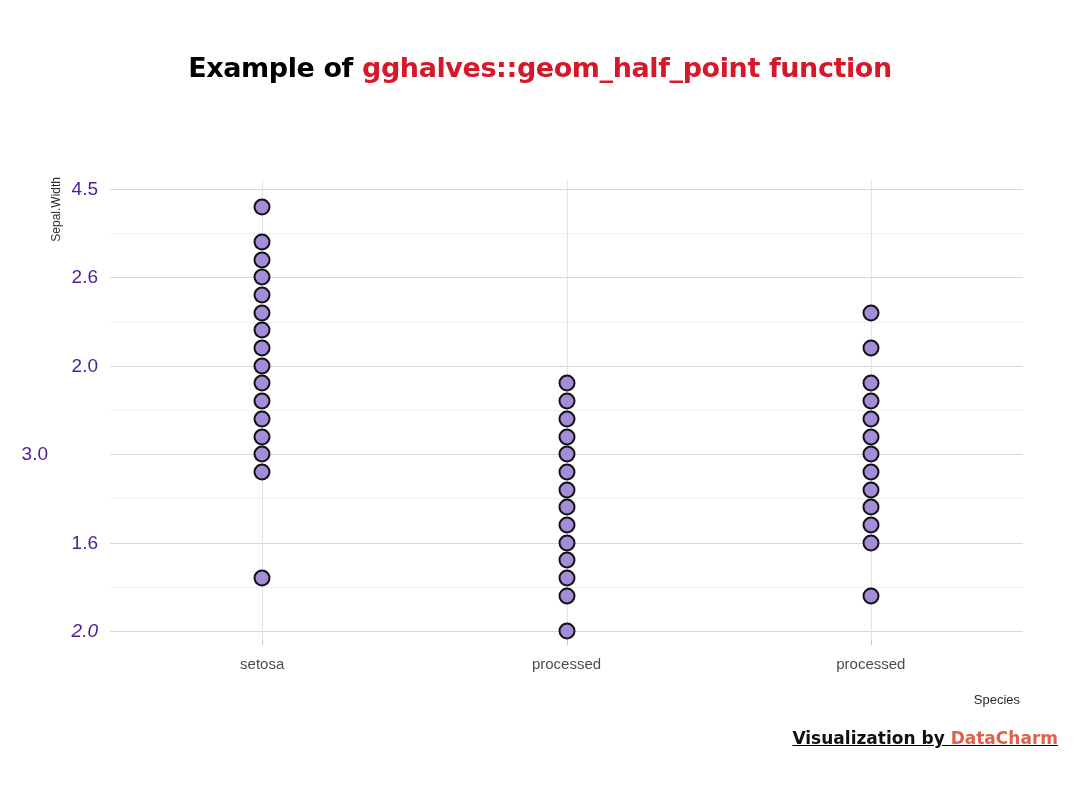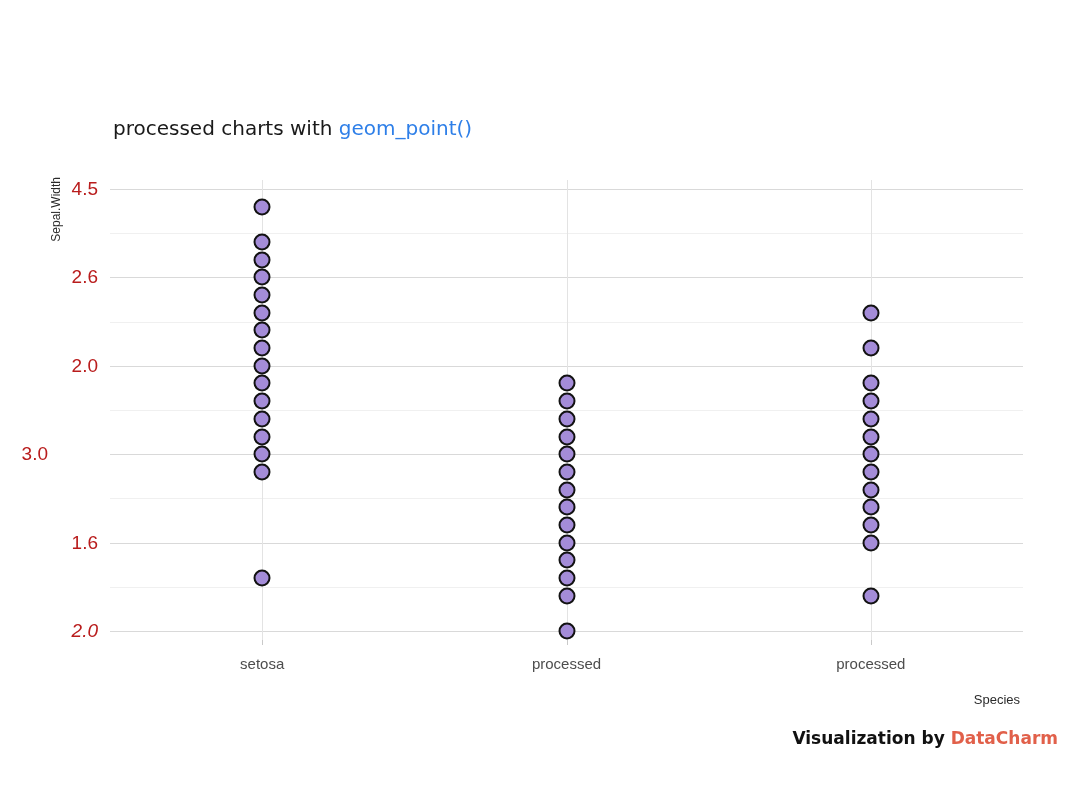--- a/index.html
+++ b/index.html
@@ -60,20 +60,21 @@
   .subtitle-accent {
     color: #2E7FE8;
   }
 
   
   .caption-block {
     position: absolute;
     right: 22px;
     top: 728px;
     text-align: center;
+    text-decoration: underline;
   }
   .caption-text {
     font-family: "DejaVu Sans", sans-serif;
     font-size: 17px;
     font-weight: bold;
     color: #111111;
     white-space: nowrap;
   }
   .caption-accent {
     color: #E1604A;
@@ -132,21 +133,21 @@
     width: 1px;
     height: 100%;
     background: #E3E3E3;
   }
   .tick-label-y {
     position: absolute;
     right: 0;
     width: 60px;
     text-align: right;
     font-size: 19px;
-    color: #b91c1c;
+    color: #4c1d95;
     transform: translateY(-50%);
     white-space: nowrap;
   }
   .tick-label-x {
     position: absolute;
     width: 200px;
     text-align: center;
     font-size: 15px;
     color: #4d4d4d;
     white-space: nowrap;
@@ -166,26 +167,26 @@
     border: 2px solid #121212;
     box-sizing: border-box;
     transform: translate(-50%, -50%);
   }
 </style>
 </head>
 <body>
 
 <div id="figure">
 
-
-  <div class="subtitle-block">
-    <span class="subtitle-text">
-      <span>processed charts with </span><span class="subtitle-accent">geom_point()</span>
+  <div class="title-block">
+    <span class="title-text">
+      <span>Example of </span><span class="title-accent">gghalves::geom_half_point function</span>
     </span>
   </div>
+
 
   <div class="ylab">Sepal.Width</div>
 
   <div class="xlab">Species</div>
 
   <div id="panel">
       <div class="gridline-minor" style="top: 406.923px;"></div>
       <div class="gridline-minor" style="top: 318.462px;"></div>
       <div class="gridline-minor" style="top: 230px;"></div>
       <div class="gridline-minor" style="top: 141.538px;"></div>

